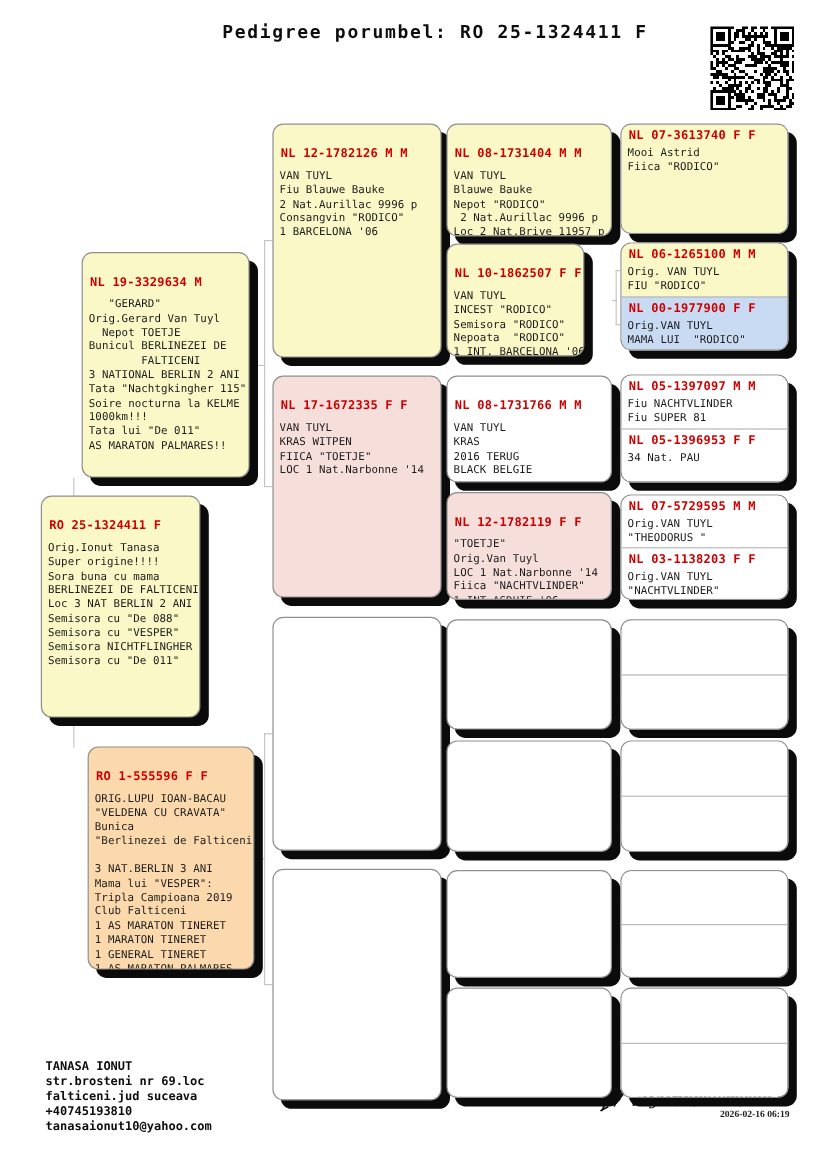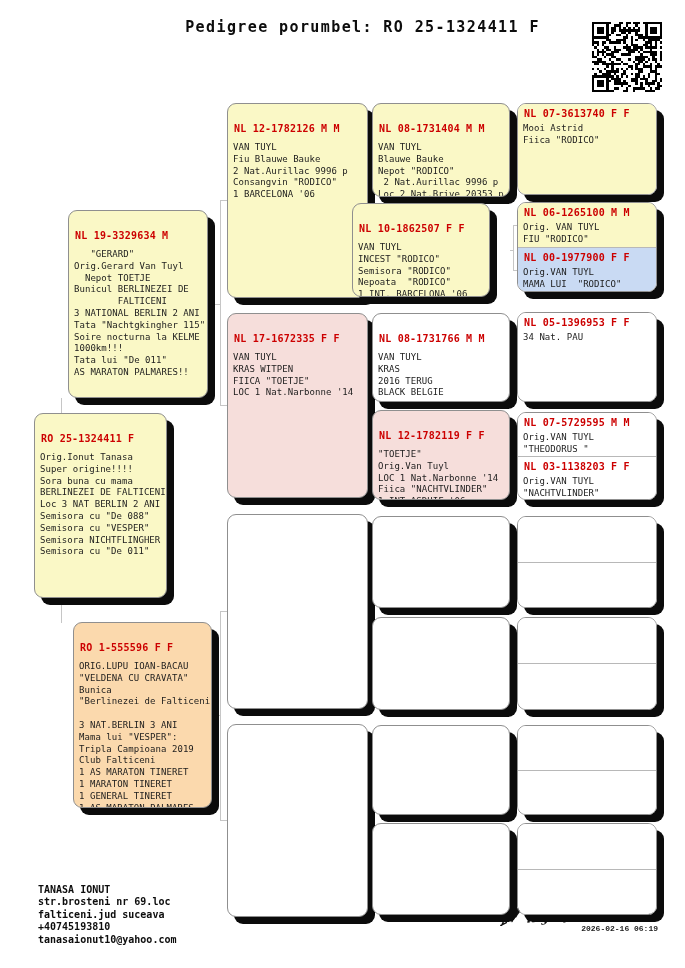--- a/index.html
+++ b/index.html
@@ -37,21 +37,21 @@
   .owner{position:absolute;left:38px;top:884px;font-size:10px;font-weight:bold;
          line-height:12.4px;white-space:pre;color:#0d0d0d}
 
   .footer{position:absolute;left:498px;top:900px;width:162px;height:44px}
   .bird{position:absolute;left:0;top:3px;width:28px;height:26px}
   .brand{position:absolute;left:28px;top:8px;font-family:"DejaVu Serif",serif;
          font-style:italic;font-weight:bold;font-size:14px;transform:rotate(-4deg);color:#111}
   .regmark{position:absolute;left:80px;top:6px;font-size:6px;color:#111}
   .url{position:absolute;right:0;top:7px;font-family:"Liberation Sans",sans-serif;
        font-style:italic;font-weight:bold;font-size:13px;color:#0d0d0d;text-decoration:none}
-  .ts{position:absolute;right:2px;top:24px;font-family:Liberation Mono, monospace;
+  .ts{position:absolute;right:2px;top:24px;font-family:Liberation Serif, serif;
       font-weight:bold;font-size:8px;color:#222}
 </style>
 </head>
 <body>
 
 <div class="page">
     <div class="conn" style="left: 513px; top: 892px; width: 4px; height: 1px;"></div>
     <div class="conn" style="left: 513px; top: 846px; width: 4px; height: 1px;"></div>
     <div class="conn" style="left: 513px; top: 846px; width: 1px; height: 47px;"></div>
     <div class="conn" style="left: 510px; top: 869px; width: 4px; height: 1px;"></div>
@@ -487,23 +487,23 @@
   <div class="box bg-pink" style="left:227px;top:313px;width:141px;height:185px">
     <div class="hdr">NL 17-1672335 F F</div>
     <div class="body"><div>VAN TUYL</div><div>KRAS WITPEN</div><div><span>FIICA </span><span class="b">"TOETJE"</span></div><div>LOC 1 Nat.Narbonne '14</div></div>
   </div>
 
   <div class="box bg-white" style="left:227px;top:514px;width:141px;height:195px"></div>
   <div class="box bg-white" style="left:227px;top:724px;width:141px;height:193px"></div>
 
   <div class="box bg-yellow" style="left:372px;top:103px;width:138px;height:94px">
     <div class="hdr">NL 08-1731404 M M</div>
-    <div class="body"><div>VAN TUYL</div><div>Blauwe Bauke</div><div><span>Nepot "</span><span class="b">RODICO</span><span>"</span></div><div> 2 Nat.Aurillac 9996 p</div><div>Loc 2 Nat.Brive 20353 p</div></div>
-  </div>
-  <div class="box bg-yellow" style="left:352px;top:203px;width:138px;height:94px">
+    <div class="body"><div>VAN TUYL</div><div>Blauwe Bauke</div><div><span>Nepot "</span><span class="b">RODICO</span><span>"</span></div><div> 2 Nat.Aurillac 9996 p</div><div>Loc 2 Nat.Brive 11957 p</div></div>
+  </div>
+  <div class="box bg-yellow" style="left:372px;top:203px;width:115px;height:94px">
     <div class="hdr">NL 10-1862507 F F</div>
     <div class="body"><div>VAN TUYL</div><div><span class="b">INCEST "RODICO"</span></div><div><span>Semisora </span><span class="b">"RODICO"</span></div><div><span>Nepoata  </span><span class="b">"RODICO"</span></div><div>1 INT. BARCELONA '06</div></div>
   </div>
   <div class="box bg-white" style="left:372px;top:313px;width:138px;height:89px">
     <div class="hdr">NL 08-1731766 M M</div>
     <div class="body"><div>VAN TUYL</div><div>KRAS</div><div>2016 TERUG</div><div>BLACK BELGIE</div></div>
   </div>
   <div class="box bg-pink" style="left:372px;top:410px;width:138px;height:90px">
     <div class="hdr">NL 12-1782119 F F</div>
     <div class="body"><div><span class="b">"TOETJE"</span></div><div>Orig.Van Tuyl</div><div>LOC 1 Nat.Narbonne '14</div><div><span>Fiica </span><span class="b">"NACHTVLINDER"</span></div><div>1 INT.ASDUIF '06</div></div>
@@ -525,20 +525,24 @@
       <div class="hdr">NL 06-1265100 M M</div>
       <div class="body"><div>Orig. VAN TUYL</div><div><span>FIU </span><span class="b">"RODICO"</span></div></div>
     </div>
     <div class="cell bg-blue">
       <div class="hdr">NL 00-1977900 F F</div>
       <div class="body"><div>Orig.VAN TUYL</div><div><span>MAMA LUI  </span><span class="b">"RODICO"</span></div></div>
     </div>
   </div>
 
   <div class="pair" style="left:517px;top:312px;height:90px">
+    <div class="cell bg-white">
+      <div class="hdr">NL 05-1397097 M M</div>
+      <div class="body"><div>Fiu NACHTVLINDER</div><div>Fiu SUPER 81</div></div>
+    </div>
     <div class="cell bg-white">
       <div class="hdr">NL 05-1396953 F F</div>
       <div class="body"><div>34 Nat. PAU</div></div>
     </div>
   </div>
 
   <div class="pair" style="left:517px;top:412px;height:88px">
     <div class="cell bg-white">
       <div class="hdr">NL 07-5729595 M M</div>
       <div class="body"><div>Orig.VAN TUYL</div><div><span class="b">"THEODORUS "</span></div></div>

